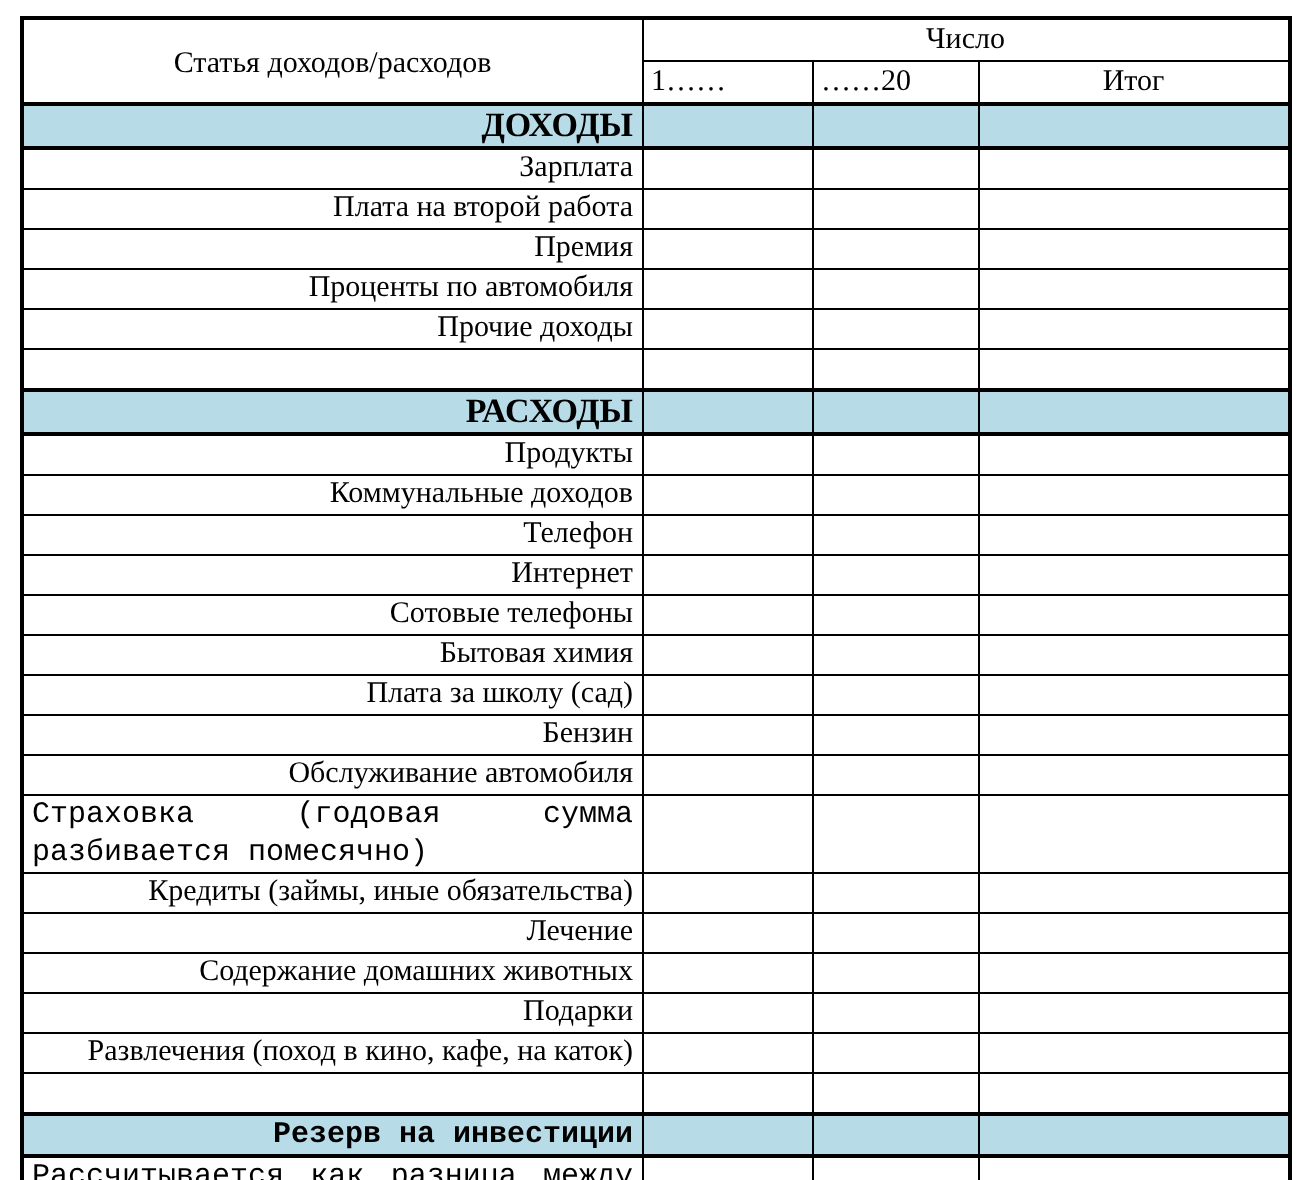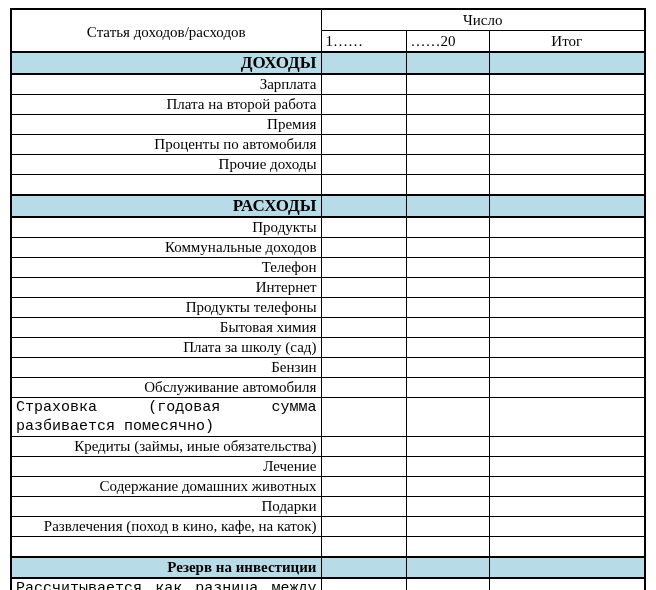--- a/index.html
+++ b/index.html
@@ -46,20 +46,21 @@
     border-top: 2px solid #000;
     border-bottom: 2px solid #000;
   }
   tr.section-major td.label-cell {
     font-weight: bold;
     font-size: 17px;
     line-height: 20px;
   }
   tr.section-minor td.label-cell {
     font-weight: bold;
+    font-family: Liberation Mono, monospace;
   }
   td.label-cell { text-align: right; }
   td.label-cell.justify { text-align: justify; font-family: Liberation Mono, monospace; }
   td.value-cell { text-align: right; }
 </style>
 </head>
 <body>
 
 <div class="page">
   <table class="budget">
@@ -147,21 +148,21 @@
           <td class="value-cell"></td>
           <td class="value-cell"></td>
         </tr>
         <tr>
           <td class="label-cell">Интернет</td>
           <td class="value-cell"></td>
           <td class="value-cell"></td>
           <td class="value-cell"></td>
         </tr>
         <tr>
-          <td class="label-cell">Продукты телефоны</td>
+          <td class="label-cell">Сотовые телефоны</td>
           <td class="value-cell"></td>
           <td class="value-cell"></td>
           <td class="value-cell"></td>
         </tr>
         <tr>
           <td class="label-cell">Бытовая химия</td>
           <td class="value-cell"></td>
           <td class="value-cell"></td>
           <td class="value-cell"></td>
         </tr>

